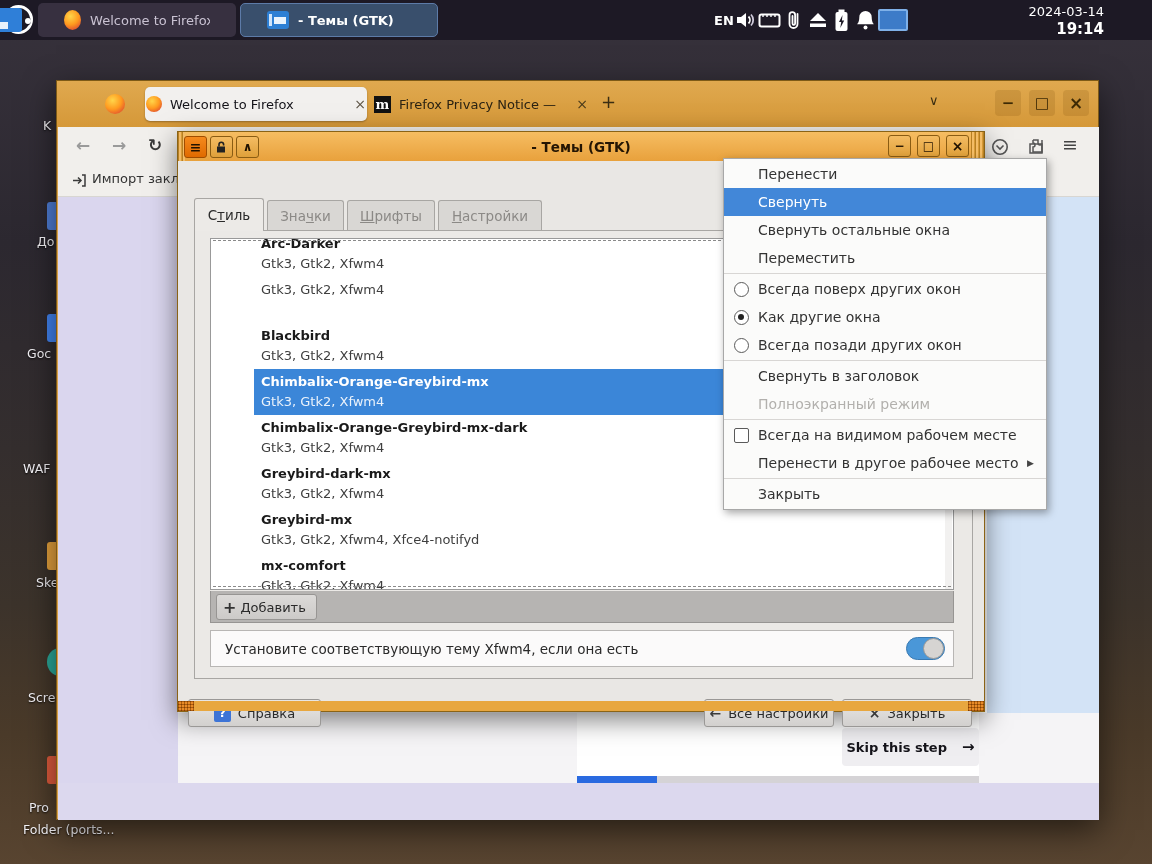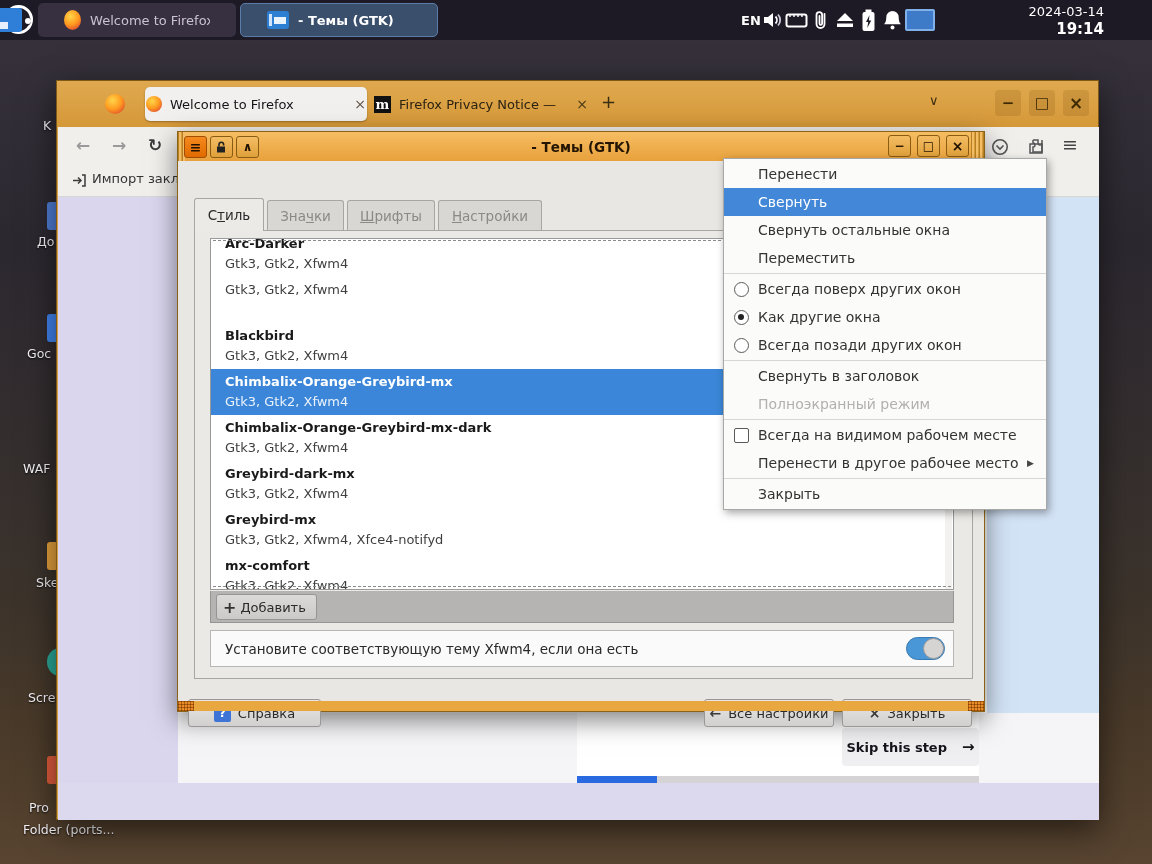--- a/index.html
+++ b/index.html
@@ -73,21 +73,21 @@
   .gtab { position:absolute; top:39px; height:31px; border:1px solid #a8a6a3; border-bottom:none; border-radius:3px 3px 0 0;
     display:flex; align-items:center; justify-content:center; font-size:13.5px; }
   .gtab.active { background:#eceae7; color:#2a2a2a; top:37px; height:33px; z-index:2; }
   .gtab.inactive { background:#d9d7d4; color:#8b8986; }
   .mn { text-decoration:underline; }
   #notebook { position:absolute; left:13px; top:69px; width:779px; height:449px; background:#ebe9e6; border:1px solid #a8a6a3; }
   
   #theme-list { position:absolute; left:15px; top:7px; width:744px; height:352px; background:#fff; border:1px solid #999; overflow:hidden; }
   #theme-list::before { content:""; position:absolute; left:2px; right:2px; top:1px; border-top:1px dashed #8a8a8a; z-index:3; }
   #theme-list::after { content:""; position:absolute; left:2px; right:2px; bottom:2px; border-top:1px dashed #8a8a8a; z-index:3; }
-  .trow { position:relative; height:46px; padding:3px 0 0 14px; }
+  .trow { position:relative; height:46px; padding:3px 0 0 7px;margin-left:43px; }
   .trow .nm { font-size:13px; font-weight:bold; color:#1a1a1a; line-height:20px; }
   .trow .dt { font-size:13px; color:#3f3f3f; line-height:20px; }
   .trow.selected { background:#3b86d8; }
   .trow.selected .nm { color:#fff; }
   .trow.selected .dt { color:#eaf2fb; }
   #vscroll { position:absolute; right:1px; top:2px; width:7px; height:348px; background:#f2f1f0; }
   #vthumb { position:absolute; left:1px; top:8px; width:5px; height:115px; background:#bdbbb9; border-radius:3px; }
   
   #add-strip { position:absolute; left:15px; top:360px; width:744px; height:32px; background:#b6b4b2; border:1px solid #979593; border-top:none; }
   #add-btn { position:absolute; left:5px; top:3px; height:26px; padding:0 10px 0 6px; background:linear-gradient(#dcdad8,#cccac8);
@@ -357,21 +357,21 @@
   <div id="logo"></div>
   <div class="task-btn inactive" style="left:38px; width:198px;">
     <span class="ffball"></span>
     <span style="overflow:hidden; white-space:nowrap;">Welcome to Firefox ...</span>
   </div>
   <div class="task-btn active" style="left:240px; width:198px;">
     <span class="themes-ic"></span>
     <span style="overflow:hidden; white-space:nowrap;">- Темы (GTK)</span>
   </div>
 
-  <div class="tray" style="left:741px; align-items:center;">
+  <div class="tray" style="left:714px; align-items:center;">
     <span style="font-size:13px; font-weight:bold;">EN</span>
     <span class="tray-ic">
       <svg width="22" height="20" viewBox="0 0 22 20">
           <polygon points="2,7 6,7 11,3 11,17 6,13 2,13" fill="#fff"></polygon>
           <path d="M13.5 6.5 a5 5 0 0 1 0 7" stroke="#fff" stroke-width="1.8" fill="none"></path>
           <path d="M16 4.5 a8 8 0 0 1 0 11" stroke="#cfcadb" stroke-width="1.8" fill="none"></path>
         </svg>
     </span>
     <span class="tray-ic">
       <svg width="23" height="18" viewBox="0 0 23 18">

